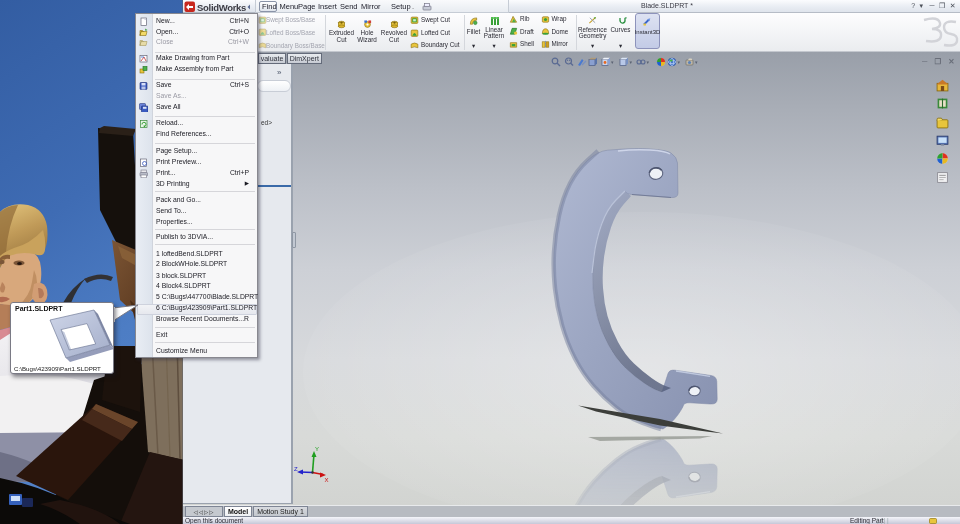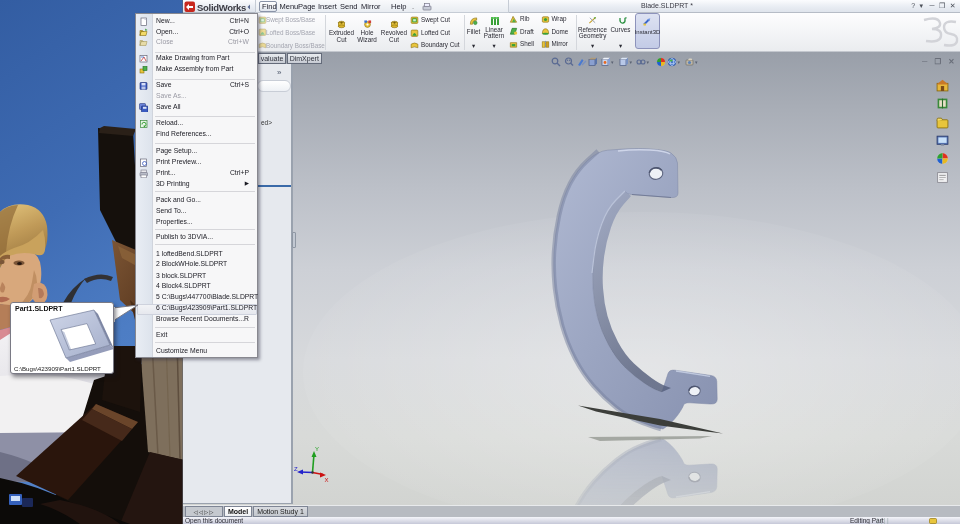--- a/index.html
+++ b/index.html
@@ -121,21 +121,21 @@
 <path d="M 2,6 L 5,3 L 5,5 L 9,5 L 9,7 L 5,7 L 5,9 Z" fill="#fff"></path>
 <text x="13" y="9.5" font-size="9.5" font-weight="bold" fill="#3c3c44" font-family="Liberation Sans" letter-spacing="-0.3">SolidWorks</text>
 <polygon points="66,3.5 63.5,6 66,8.5" fill="#5a6a92"></polygon>
 </svg>
     <span class="mi" style="left:79px">Find</span>
     <span class="mi" style="left:96.5px">Menu</span>
     <span class="mi" style="left:115px">Page</span>
     <span class="mi" style="left:135px">Insert</span>
     <span class="mi" style="left:157px">Send</span>
     <span class="mi" style="left:178px">Mirror</span>
-    <span class="mi" style="left:208px">Help</span>
+    <span class="mi" style="left:208px">Setup</span>
     <span class="mi" style="left:229px;color:#555">.</span>
     <svg class="abs" style="left:239px;top:1.5px" width="10" height="10" viewBox="0 0 10 10">
         <rect x="1" y="4" width="8" height="4" rx="0.8" fill="#c8ccd8" stroke="#778" stroke-width="0.7"></rect>
         <rect x="2.5" y="1.5" width="5" height="3" fill="#eef" stroke="#778" stroke-width="0.7"></rect>
       </svg>
     <span class="abs" id="wtitle">Blade.SLDPRT *</span>
     <span class="abs" id="wbtns">? ▾ ─ ❒ ✕</span>
     <div class="abs" id="toolbar"></div>
     <svg class="abs" style="left:74.5px;top:15.5px; opacity:0.5;" width="9" height="9" viewBox="0 0 9 10">
         <rect x="0.8" y="1.2" width="7.4" height="7" rx="1" fill="#e8c53c" stroke="#8a7010" stroke-width="0.7"></rect>

